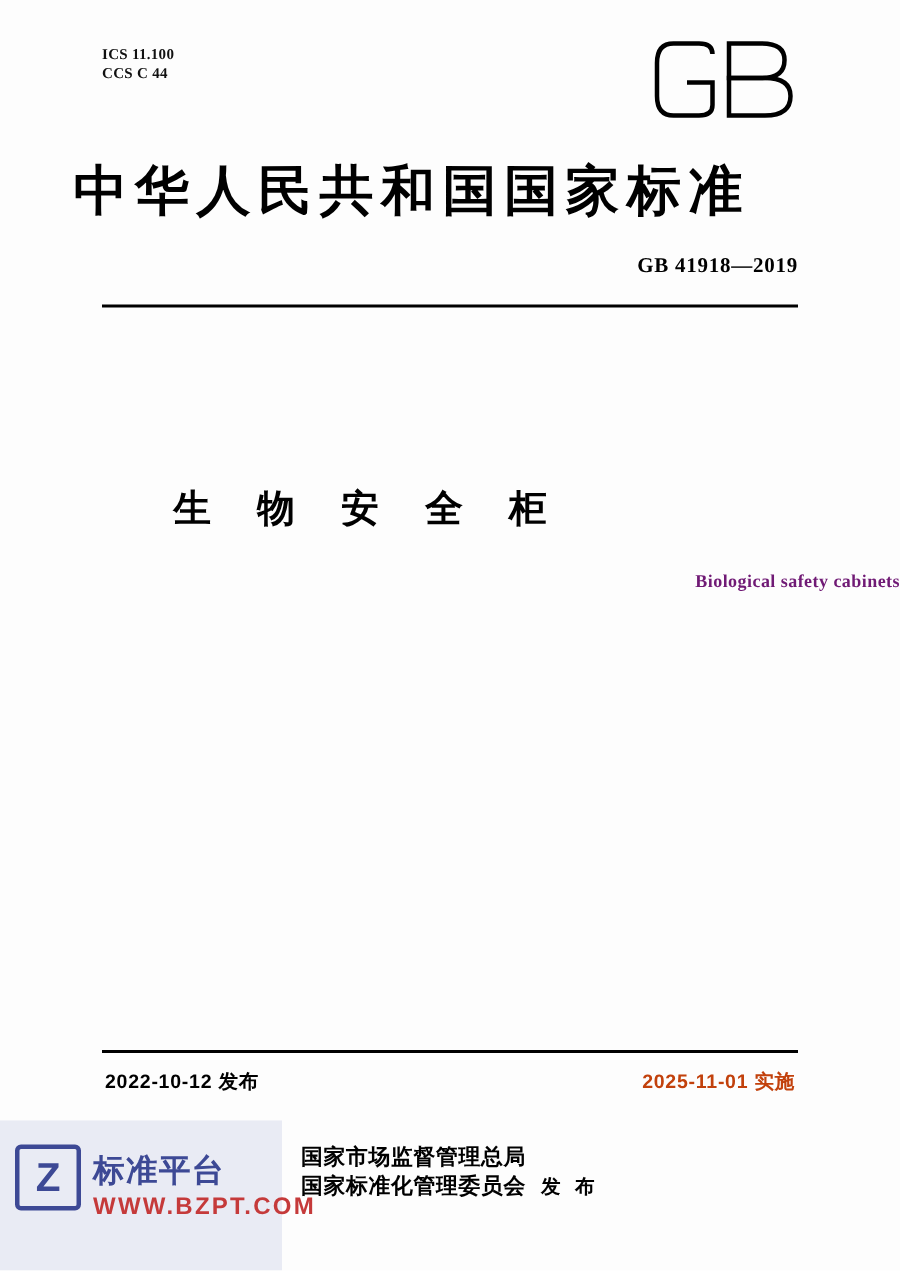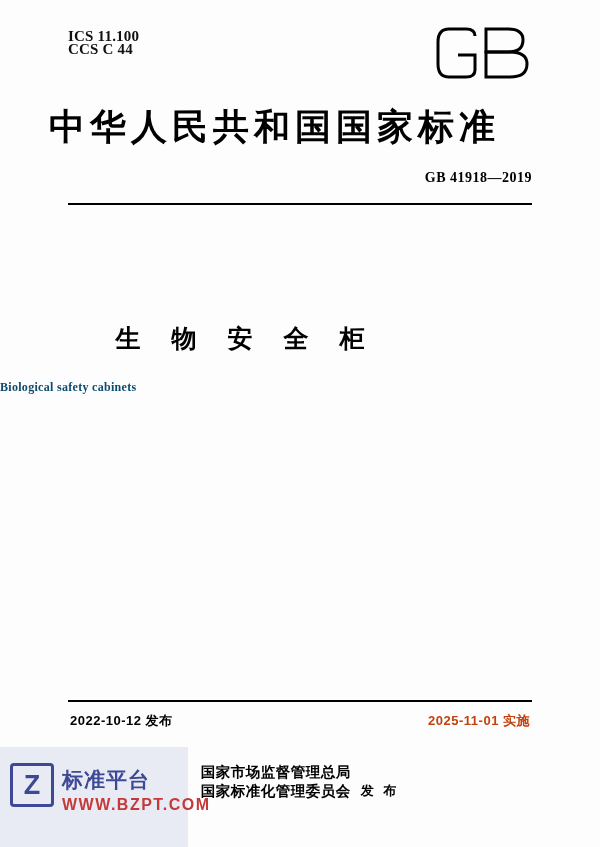--- a/index.html
+++ b/index.html
@@ -21,21 +21,21 @@
     height: 847px;
     background: #fdfdfd;
   }
   
   .codes {
     position: absolute;
     left: 68px;
     top: 30px;
     font-family: "Liberation Serif", serif;
     font-weight: bold;
-    font-size: 15px;
+    font-size: 10px;
     line-height: 13px;
     color: #111;
     letter-spacing: 0.2px;
   }
   
   .gb-emblem {
     position: absolute;
     right: 62px;
     top: 22px;
     width: 110px;
@@ -96,26 +96,26 @@
     letter-spacing: 12px;
     text-indent: 12px;
     color: #000;
   }
   
   .doc-title-en {
     position: absolute;
     left: 0;
     top: 380px;
     width: 600px;
-    text-align: left;
+    text-align: right;
     font-family: "Liberation Serif", serif;
     font-weight: bold;
     font-size: 12px;
     letter-spacing: 0.3px;
-    color: #0c4a6e;
+    color: #701a75;
   }
   
   .date-issue {
     position: absolute;
     left: 70px;
     top: 712px;
     font-family: "Liberation Sans", sans-serif;
     font-weight: bold;
     font-size: 13px;
     color: #000;

